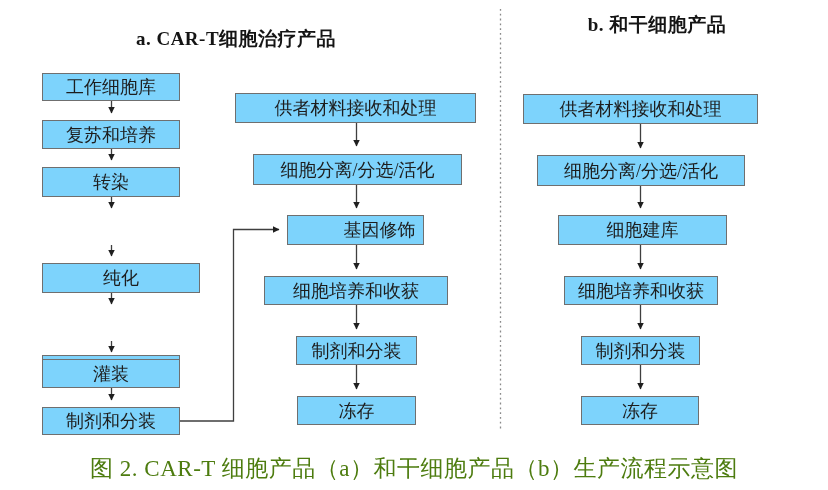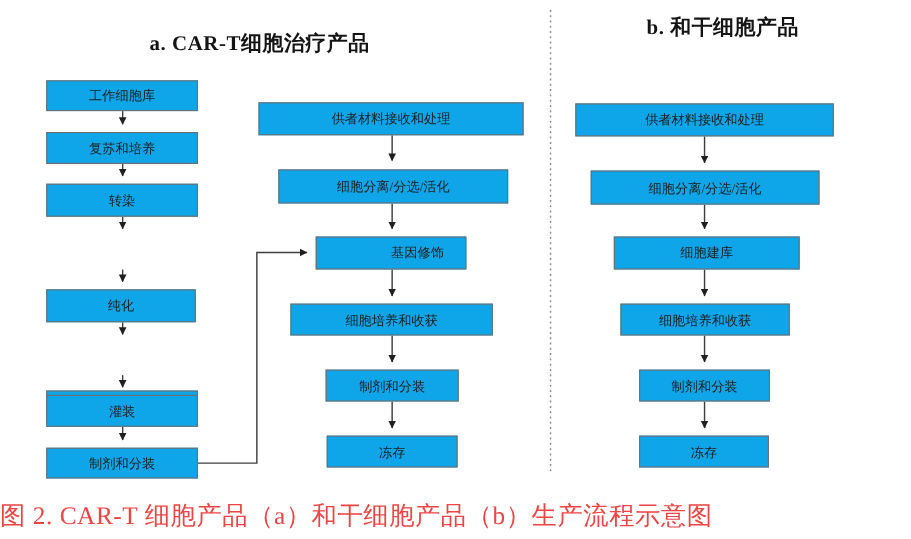--- a/index.html
+++ b/index.html
@@ -2,32 +2,32 @@
 <html><head>
 <meta charset="utf-8">
 <style>
   html,body { margin:0; padding:0; background:#fff; }
   .stage {
     position:relative; width:828px; height:490px; background:#ffffff;
     font-family:"Liberation Serif","DejaVu Serif",serif; overflow:hidden;
   }
   .overlay { position:absolute; left:0; top:0; width:828px; height:490px; pointer-events:none; }
   .node {
-    position:absolute; box-sizing:border-box; background:#0ea5e9;
+    position:absolute; box-sizing:border-box; background:#7dd3fc;
     border:1.5px solid #6f6f6f; color:#1d1d1d;
     display:flex; align-items:center; justify-content:center;
-    font-size:12px; line-height:1; white-space:nowrap;
+    font-size:18px; line-height:1; white-space:nowrap;
   }
   .section-title {
     position:absolute; font-weight:700; font-size:19px; color:#141414;
     text-align:center; letter-spacing:0.5px;
   }
   .caption {
-    position:absolute; left:0; top:453px; width:828px; text-align:left;
-    font-size:23px; color:#ef4444; letter-spacing:0.5px;
+    position:absolute; left:0; top:453px; width:828px; text-align:center;
+    font-size:23px; color:#4d7c0f; letter-spacing:0.5px;
   }
 </style>
 </head>
 <body>
 
 <div class="stage">
 
   <svg class="overlay" viewBox="0 0 828 490" xmlns="http://www.w3.org/2000/svg">
     <defs>
       <marker id="arw" markerWidth="9" markerHeight="9" refX="6.5" refY="3.5" orient="auto" markerUnits="userSpaceOnUse">
@@ -69,21 +69,21 @@
       <line x1="640.5" y1="365" x2="640.5" y2="389" marker-end="url(#arw)"></line>
     </g>
   </svg>
 
   <div class="section-title" style="left:0; top:26px; width:472px;font-family:Liberation Serif, serif;">a. CAR-T细胞治疗产品</div>
   <div class="section-title" style="left:500px; top:12px; width:314px;">b. 和干细胞产品</div>
 
   <div class="node" style="left:42px; top:73px;  width:138px; height:28px;">工作细胞库</div>
   <div class="node" style="left:42px; top:120px; width:138px; height:29px;">复苏和培养</div>
   <div class="node" style="left:42px; top:167px; width:138px; height:30px;">转染</div>
-  <div class="node" style="left:42px; top:263px; width:136px; height:30px;">纯化</div>
+  <div class="node" style="left:42px; top:263px; width:158px; height:30px;">纯化</div>
   <div class="node" style="left:42px; top:311px; width:138px; height:30px;margin-top:44px;">除菌过滤</div>
   <div class="node" style="left:42px; top:359px; width:138px; height:29px;">灌装</div>
   <div class="node" style="left:42px; top:407px; width:138px; height:28px;">制剂和分装</div>
 
   <div class="node" style="left:235px; top:93px;  width:241px; height:30px;">供者材料接收和处理</div>
   <div class="node" style="left:253px; top:154px; width:209px; height:31px;">细胞分离/分选/活化</div>
   <div class="node" style="left:287px; top:215px; width:137px; height:30px;padding-left:48px;">基因修饰</div>
   <div class="node" style="left:264px; top:276px; width:184px; height:29px;">细胞培养和收获</div>
   <div class="node" style="left:296px; top:336px; width:121px; height:29px;">制剂和分装</div>
   <div class="node" style="left:297px; top:396px; width:119px; height:29px;">冻存</div>

